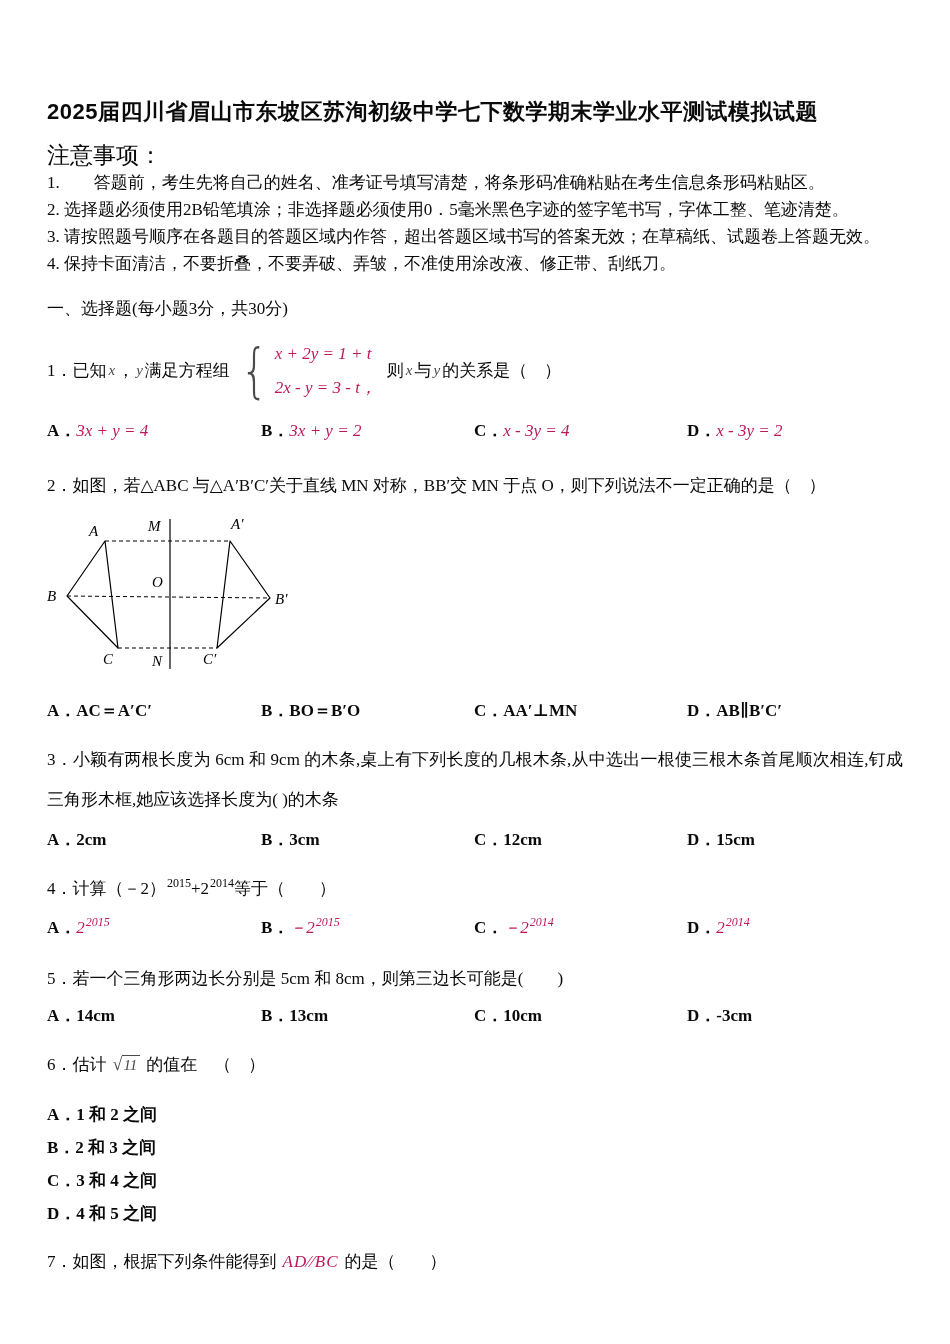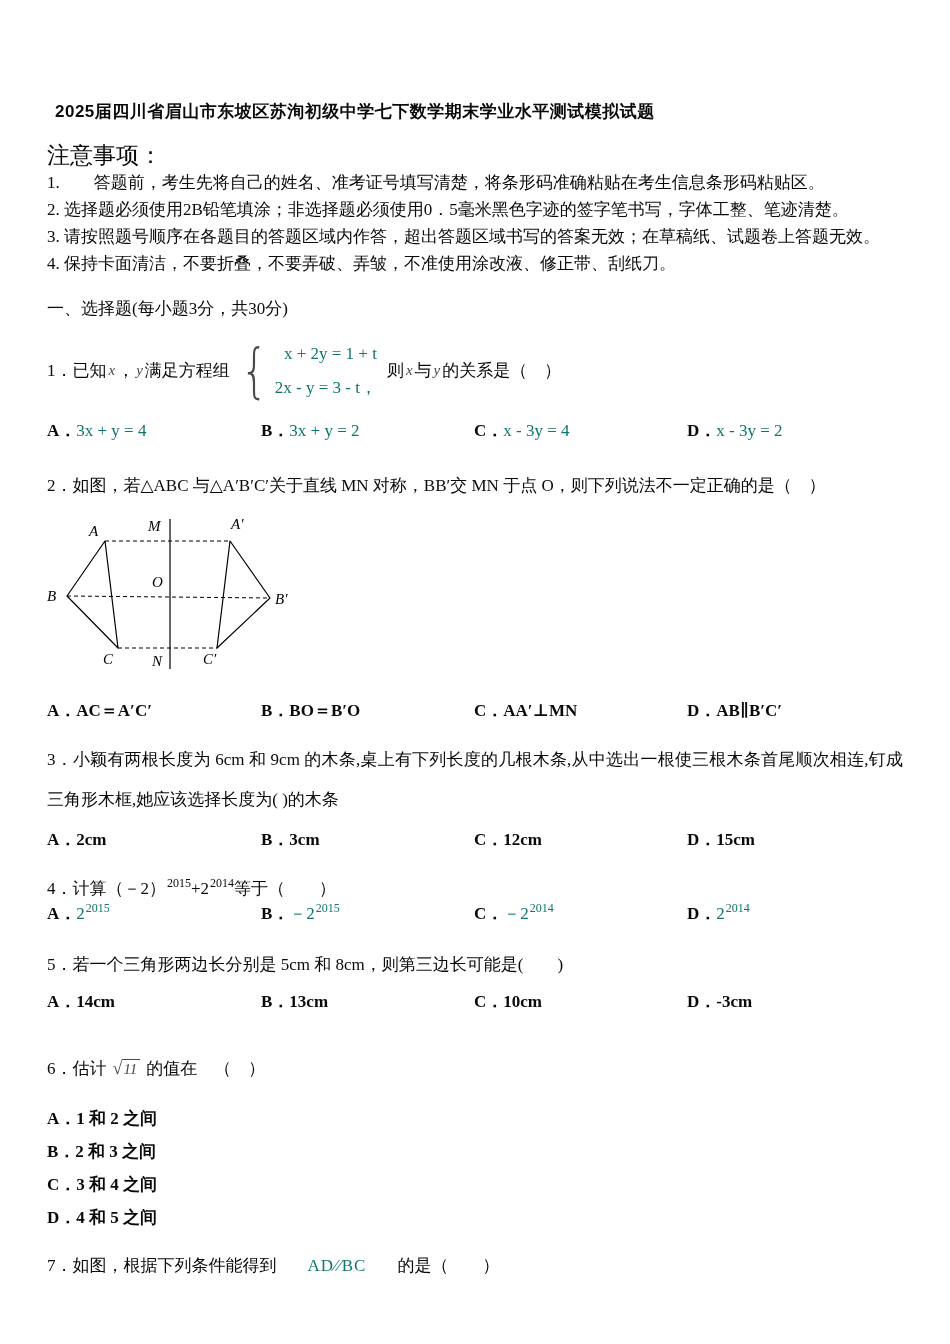--- a/index.html
+++ b/index.html
@@ -5,33 +5,33 @@
   html,body{margin:0;padding:0;background:#fff;}
   .page{
     width:950px;height:1344px;box-sizing:border-box;
     padding:96px 47px 30px 47px;
     background:#fff;color:#0a0a0a;
     font-family:"Liberation Serif","DejaVu Serif",serif;
     font-size:17px;overflow:hidden;
   }
   .title{
     font-family:"Liberation Sans","DejaVu Sans",sans-serif;
-    font-size:17px;font-weight:700;line-height:32px;
-    margin:0 0 14px 8px;letter-spacing:.5px;
+    font-size:22px;font-weight:700;line-height:32px;
+    margin:0 0 14px 0;letter-spacing:.5px;
   }
   .notice-head{font-size:23px;line-height:27px;}
   .notice{font-size:17px;line-height:27px;}
   .section-head{margin-top:18px;font-size:17px;line-height:27px;}
 
   .stem{font-size:17px;line-height:27px;}
   .row{display:flex;align-items:center;flex-wrap:nowrap;}
 
   .math{
     font-family:"Liberation Serif","DejaVu Serif",serif;
-    color:#0f766e;text-align:right;
+    font-style:italic;color:#be185d;
   }
   .mvar{
     font-family:"Liberation Serif","DejaVu Serif",serif;
     font-style:italic;color:#4a4a4a;font-size:15px;
     vertical-align:-2px;margin:0 2px;
   }
   sup{font-size:12px;line-height:0;margin-left:1px;}
 
   .eq-system{display:inline-flex;align-items:center;margin:4px 10px 4px 6px;}
   .brace{
@@ -54,30 +54,30 @@
   .q2-stem{margin-top:30px;}
   .fig{margin:10px 0 0 -2px;display:block;}
   .fig .solid{stroke:#000;stroke-width:1.2;fill:none;}
   .fig .tri{stroke:#000;stroke-width:1.2;fill:none;stroke-linejoin:round;}
   .fig .dash{stroke:#000;stroke-width:1;stroke-dasharray:4 3;}
   .fig text{font-family:"Liberation Serif","DejaVu Serif",serif;font-style:italic;font-size:15px;fill:#000;}
   .q2-opts{margin-top:20px;}
   .q3-stem{margin-top:18px;line-height:40px;text-align:justify;}
   .q3-opts{margin-top:8px;}
   .q4-line{margin-top:24px;}
-  .q4-opts{}
+  .q4-opts{margin-top:14px;}
   .q5-stem{margin-top:26px;}
   .q5-opts{margin-top:12px;}
-  .q6-line{margin-top:42px;text-align:right;}
+  .q6-line{margin-top:24px;text-align:right;}
   .sqrt{display:inline-flex;align-items:flex-start;margin:0 6px;vertical-align:4px;color:#4a4a4a;font-style:italic;}
   .sqrt .rad{font-style:normal;font-size:18px;line-height:18px;}
   .sqrt .radicand{border-top:1.2px solid #4a4a4a;font-size:15px;line-height:17px;padding:1px 3px 0 1px;}
   .q6-opts{margin-top:20px;}
   .q6-opts .opt-line{line-height:33px;font-weight:700;white-space:nowrap;}
-  .q7-line{margin-top:18px;gap:25px;}
+  .q7-line{margin-top:18px;}
   .q7-math{margin:0 6px;letter-spacing:1px;}
 </style>
 </head>
 <body>
 
 <div class="page">
 
   <h1 class="title">2025届四川省眉山市东坡区苏洵初级中学七下数学期末学业水平测试模拟试题</h1>
 
   <div>

